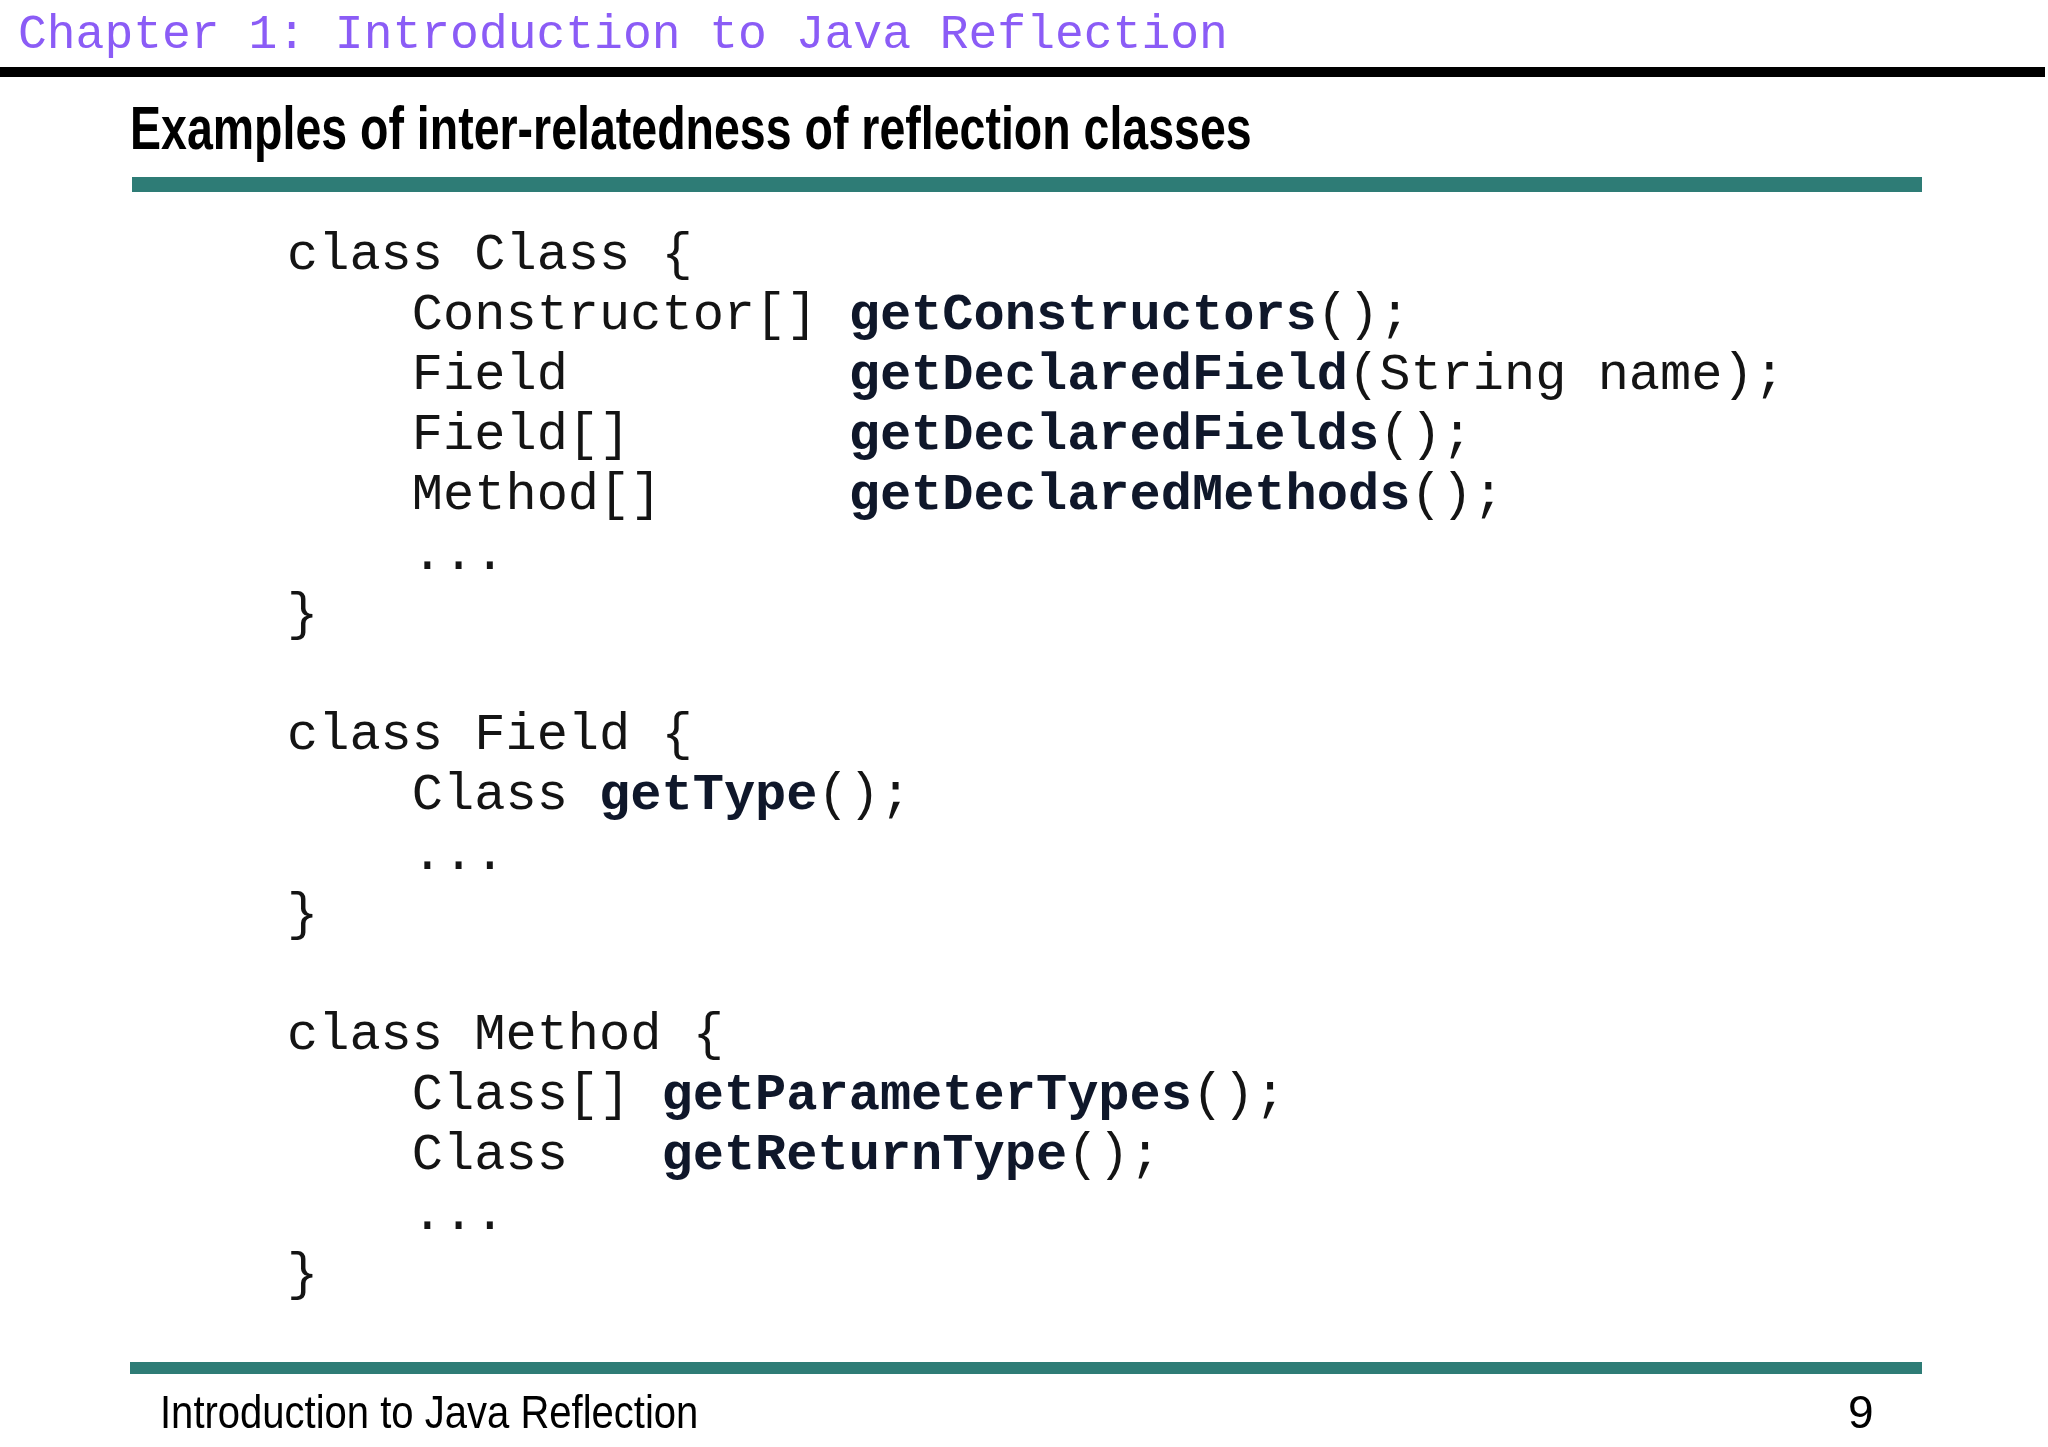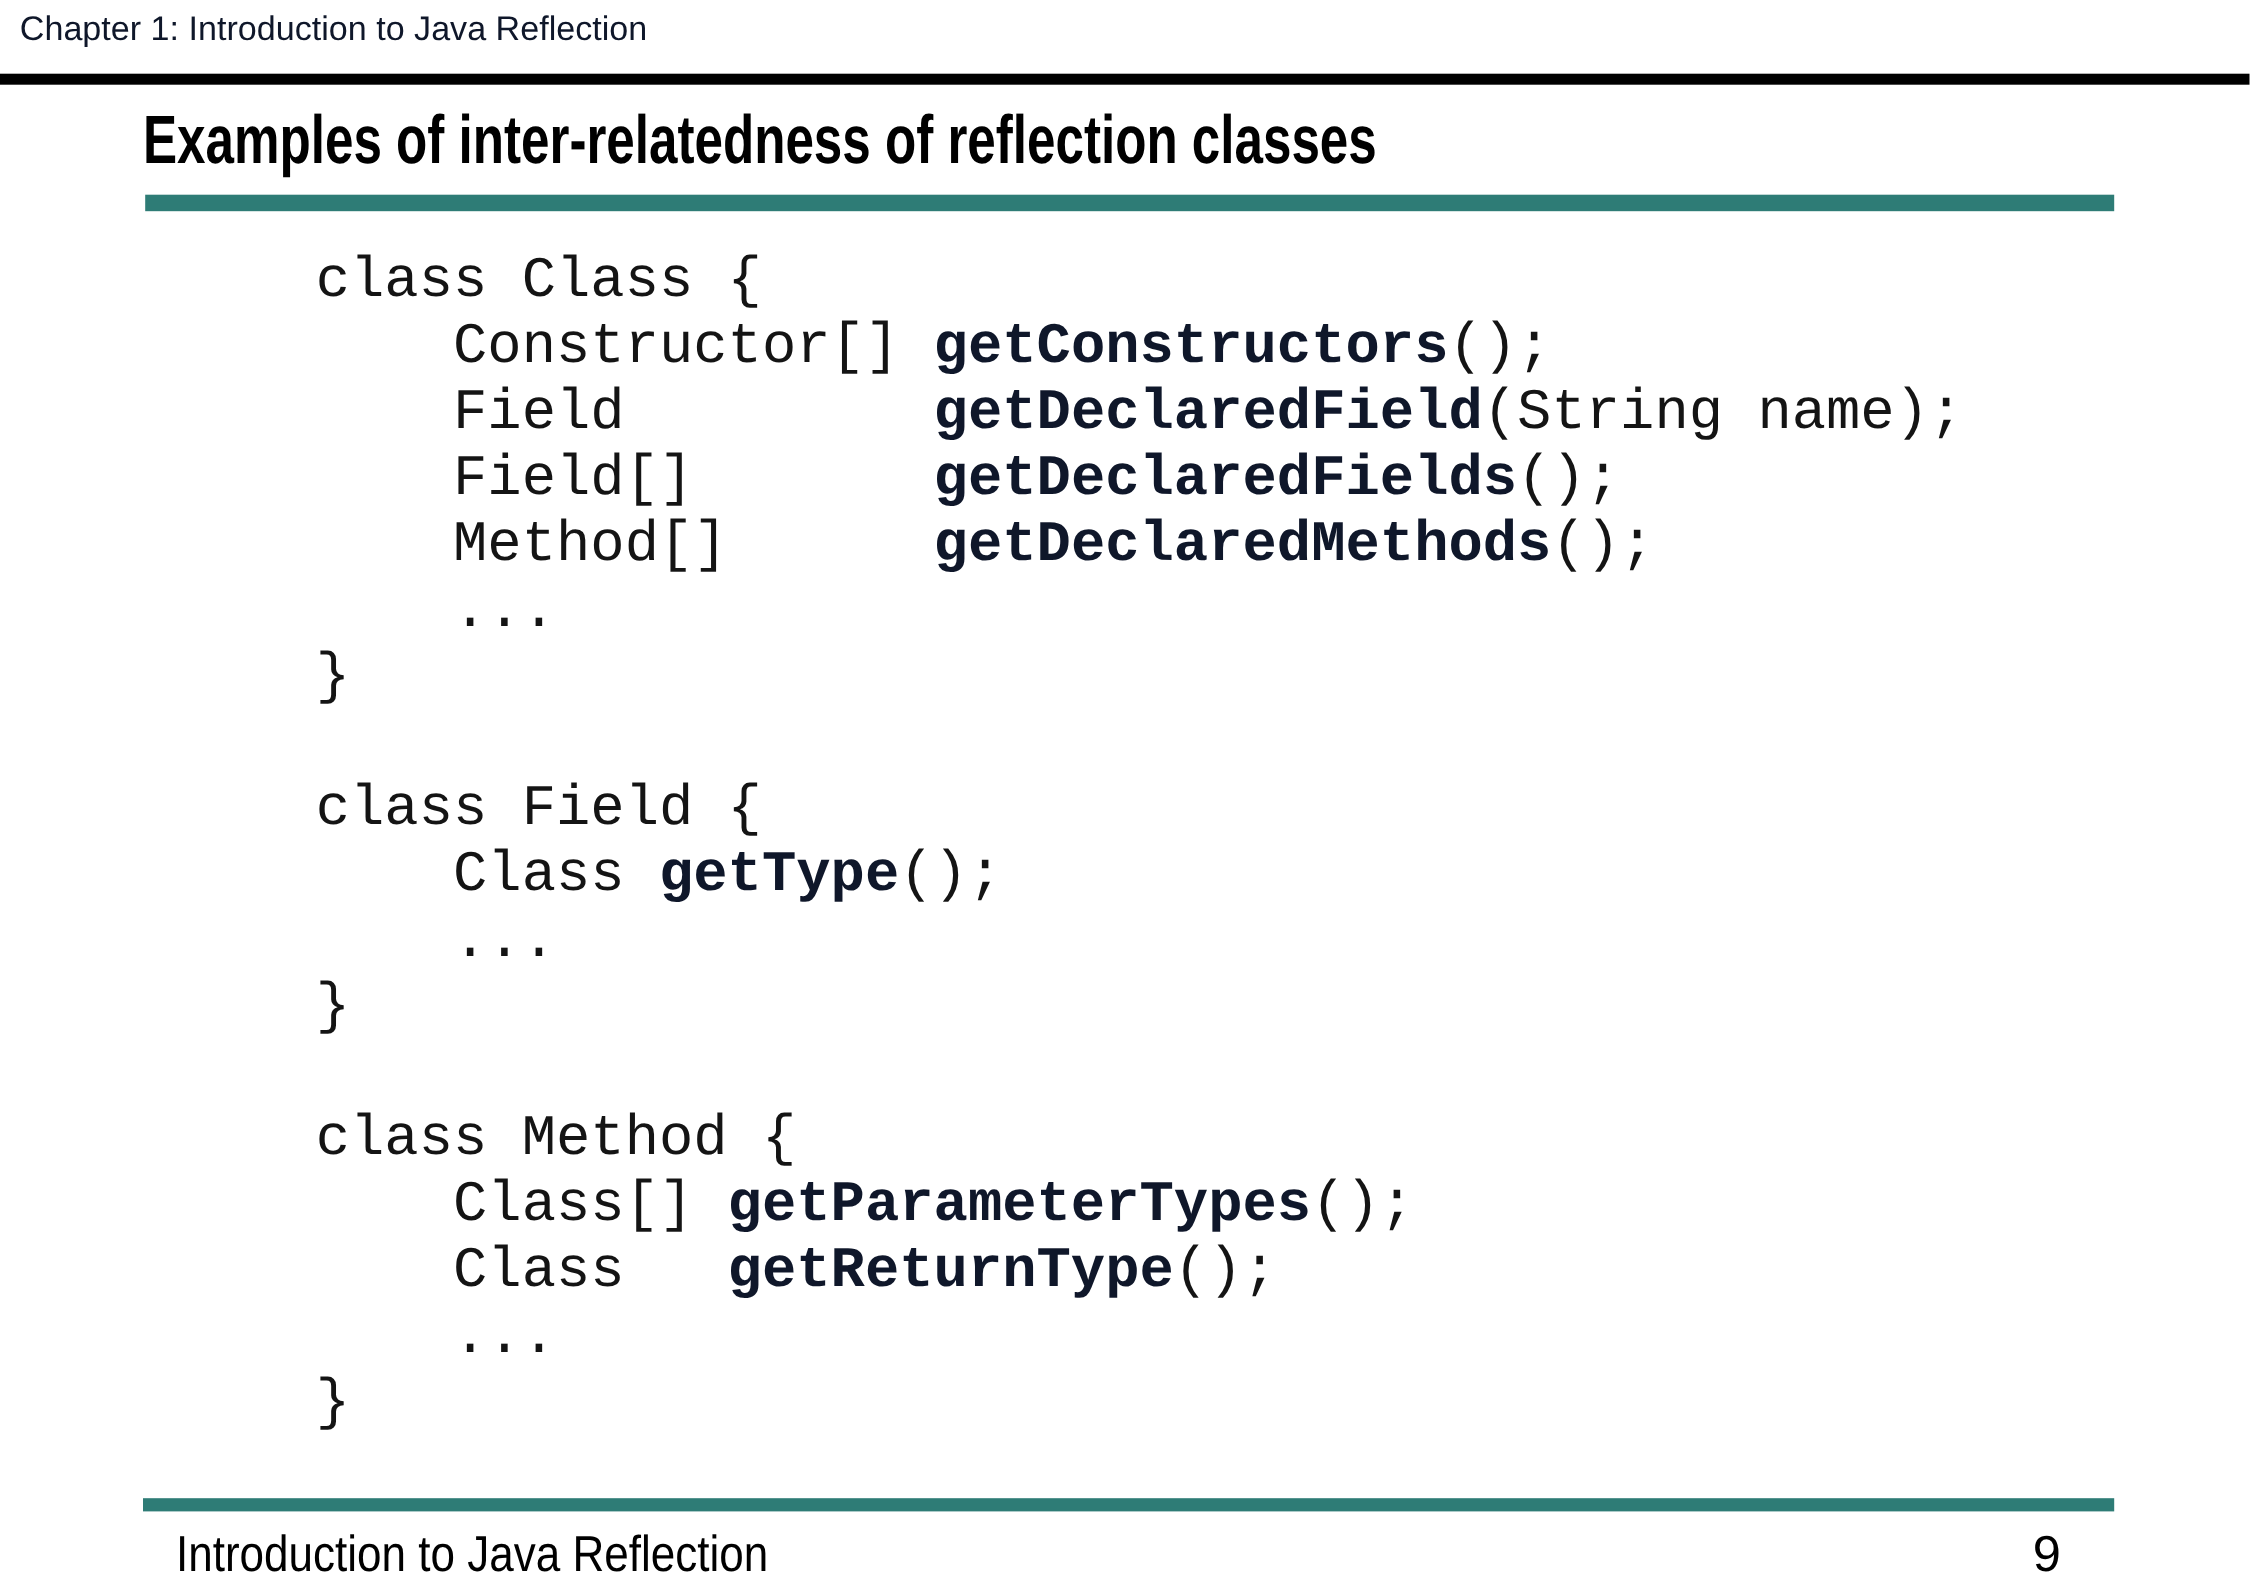--- a/index.html
+++ b/index.html
@@ -13,23 +13,23 @@
     background: #ffffff;
     overflow: hidden;
     font-family: "Liberation Sans", sans-serif;
     color: #000;
   }
 
   .header-text {
     position: absolute;
     left: 18px;
     top: 8px;
-    font-family: Liberation Sans, sans-serif;
-    font-size: 31px;
-    color: #0f172a;
+    font-family: Liberation Mono, monospace;
+    font-size: 48px;
+    color: #8b5cf6;
     white-space: nowrap;
   }
 
   .top-rule {
     position: absolute;
     left: 0px;
     top: 67px;
     width: 2045px;
     height: 10px;
     background: #000;

